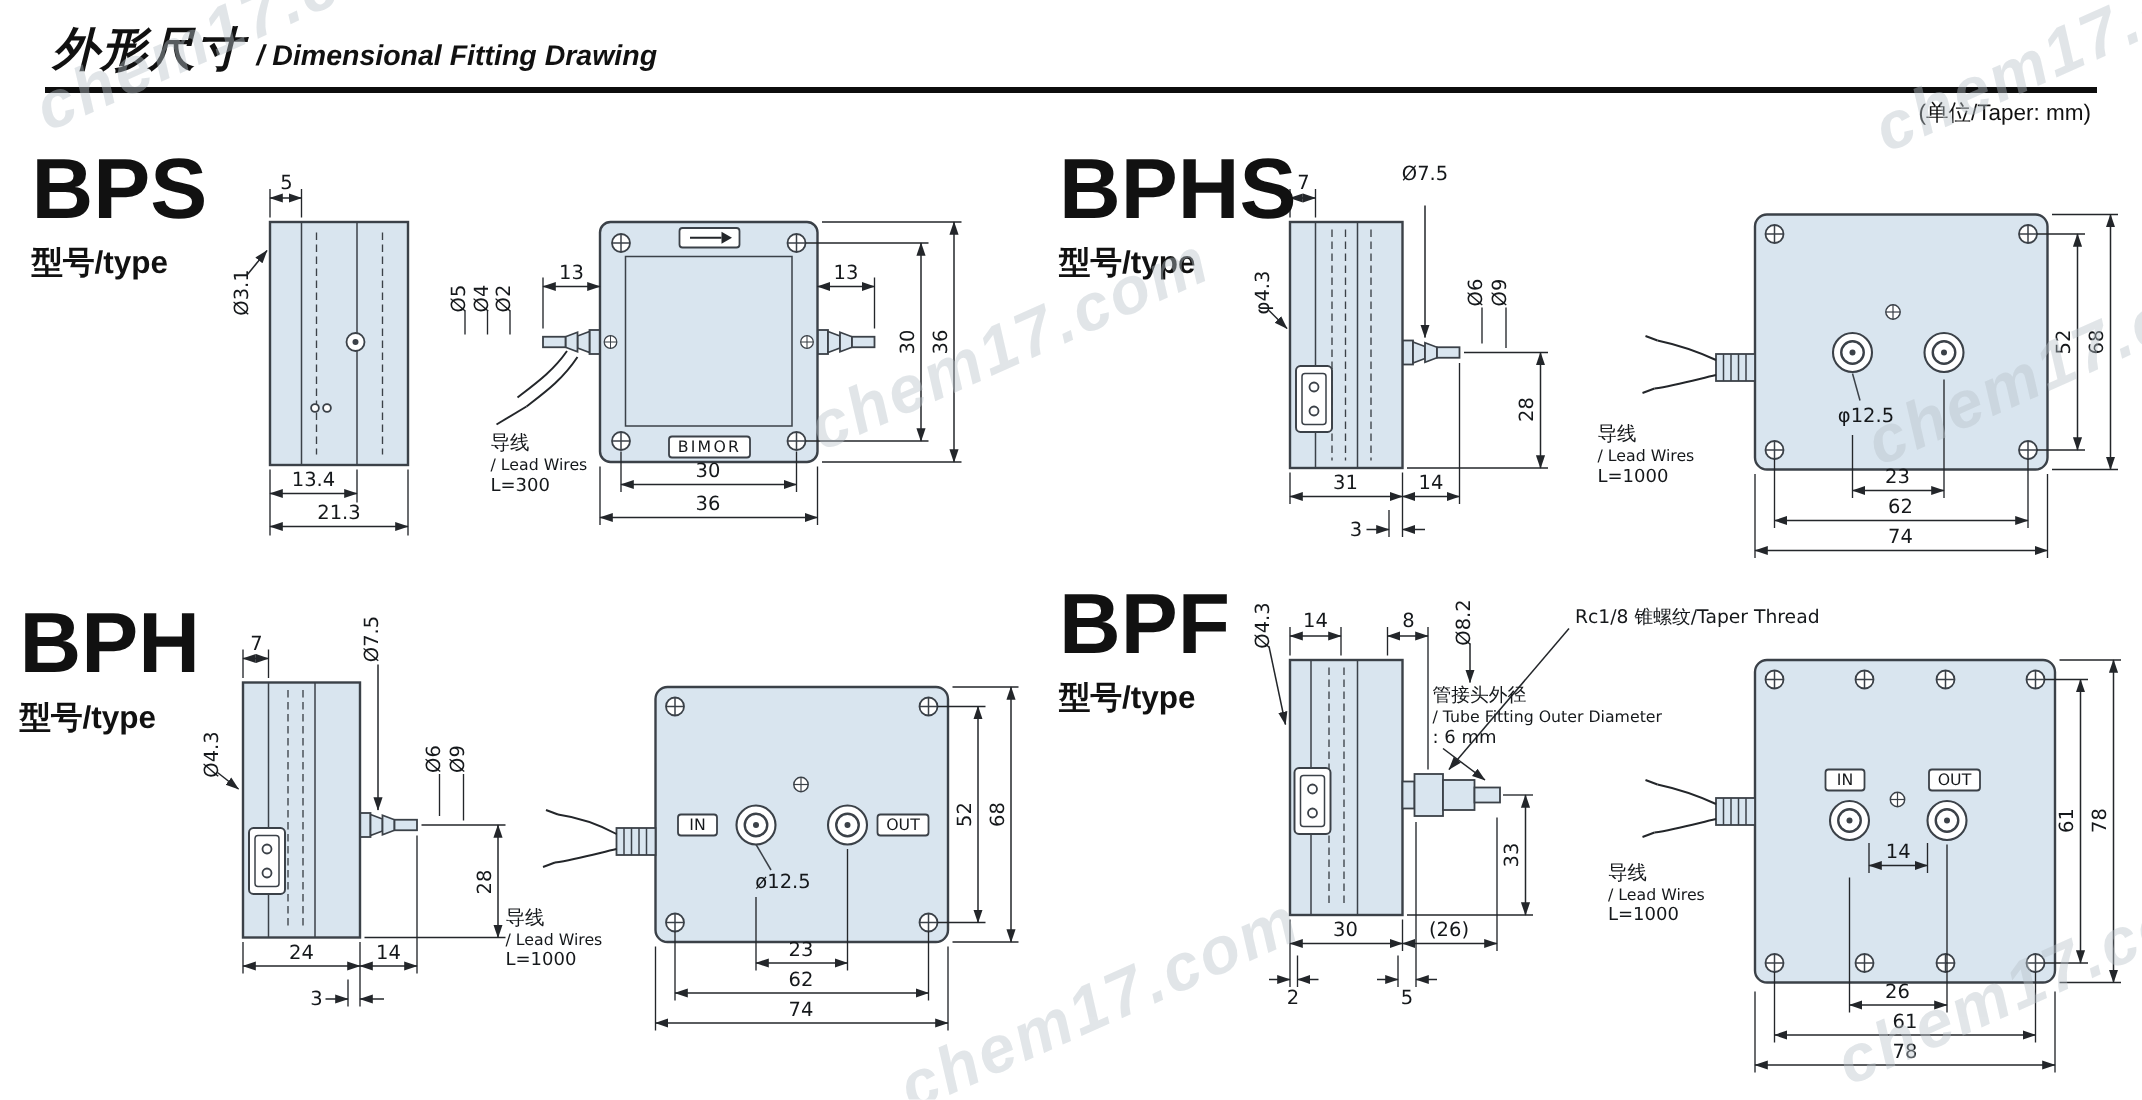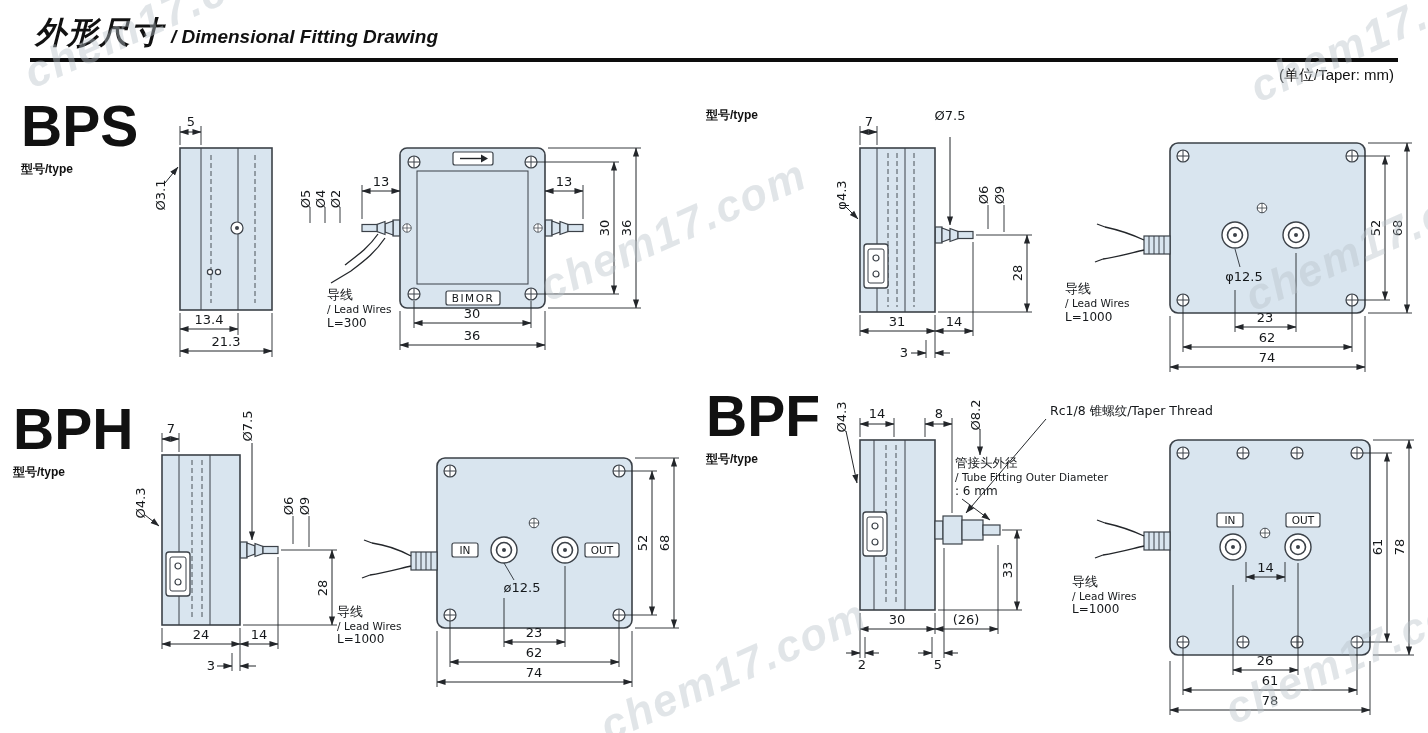--- a/index.html
+++ b/index.html
@@ -9,21 +9,21 @@
   
   .hdr-title{position:absolute;left:35px;top:12px;display:flex;align-items:baseline;gap:8px;z-index:3}
   .hdr-cn{font-size:31px;font-weight:900;font-style:italic;letter-spacing:1px}
   .hdr-en{font-size:19px;font-weight:bold;font-style:italic}
   .hdr-rule{position:absolute;left:30px;right:30px;top:58px;height:4px;background:#0d0d0d;z-index:2}
   .hdr-unit{position:absolute;right:34px;top:66px;font-size:15px;z-index:3}
   
   .panel{position:absolute;z-index:1}
   .hd{position:absolute;left:6px;top:4px;z-index:2}
   .model{font-size:57px;font-weight:700;line-height:.95;letter-spacing:0}
-  .type{font-size:12px;font-weight:bold;margin-top:8px}
+  .type{font-size:21px;font-weight:bold;margin-top:8px}
   .drawing{position:absolute;left:0;top:0}
   
   svg text{font-family:"DejaVu Sans","Liberation Sans",sans-serif;font-size:13px;fill:#15181b}
   .t{font-size:13px}.tm{font-size:12px}.ts{font-size:10.5px}.tc{font-size:12.5px}
   .body{fill:#d9e5ef;stroke:#3b4148;stroke-width:1.6}
   .white{fill:#ffffff;stroke:#3b4148;stroke-width:1.2}
   .thin{stroke:#3b4148;stroke-width:1;fill:none}
   .dash{stroke:#3b4148;stroke-width:.9;fill:none;stroke-dasharray:5 3}
   .ext{stroke:#23262a;stroke-width:.9;fill:none}
   .dim{stroke:#23262a;stroke-width:1;fill:none;marker-start:url(#ah);marker-end:url(#ah)}
@@ -176,20 +176,21 @@
         <line class="lead" x1="336" y1="176" x2="316" y2="188"></line>
         <text class="t" x="312" y="204">导线</text>
         <text class="ts" x="312" y="218">/ Lead Wires</text>
         <text class="tm" x="312" y="232">L=300</text>
       </g>
     </svg>
   </div>
 
   <div class="panel" style="left:700px;top:95px;width:720px;height:300px">
     <div class="hd">
+      <div class="model">BPHS</div>
       <div class="type">型号/type</div>
     </div>
     <svg class="drawing" width="720" height="300" viewBox="0 0 720 300">
       <g>
         <use href="#nozg" transform="translate(235,140)"></use>
         <rect class="body" x="160" y="53" width="75" height="164"></rect>
         <line class="thin" x1="177" y1="53" x2="177" y2="217"></line>
         <line class="thin" x1="205" y1="53" x2="205" y2="217"></line>
         <line class="dash" x1="188" y1="58" x2="188" y2="212"></line>
         <line class="dash" x1="197" y1="58" x2="197" y2="212"></line>

